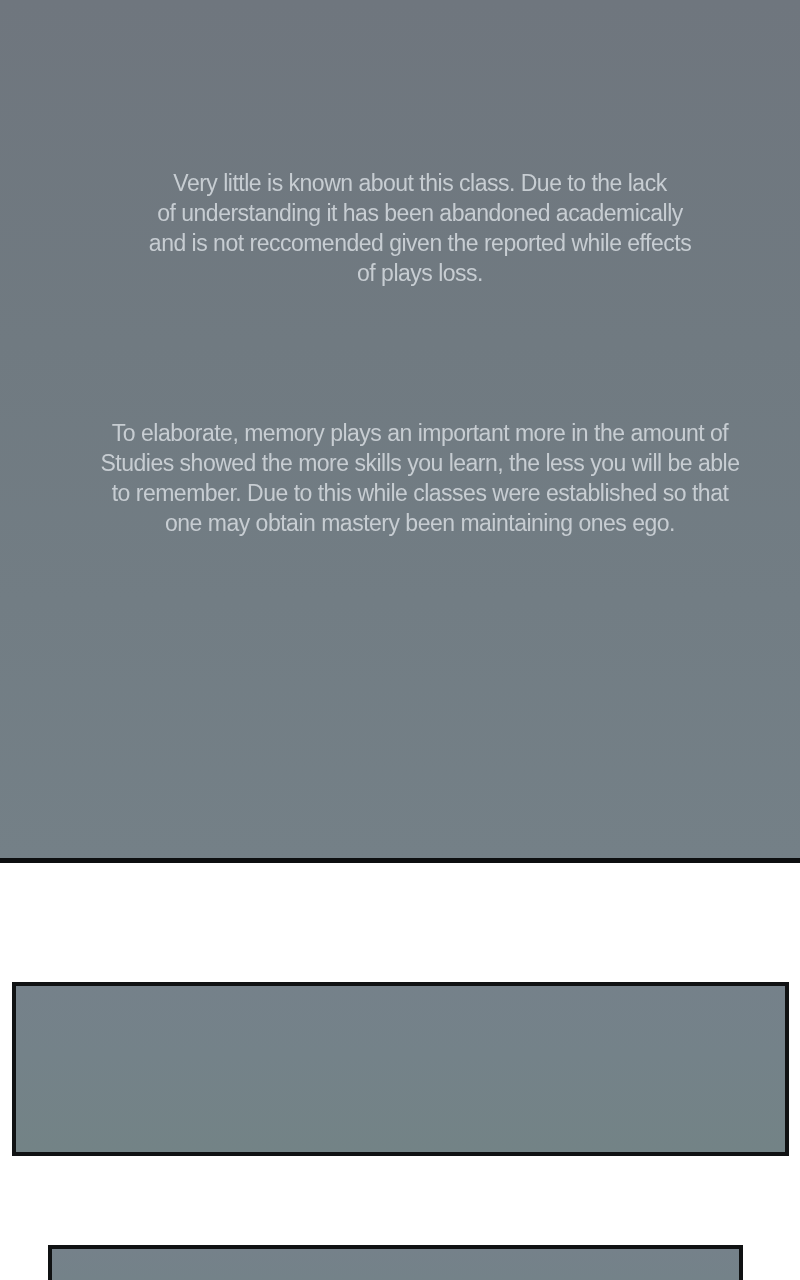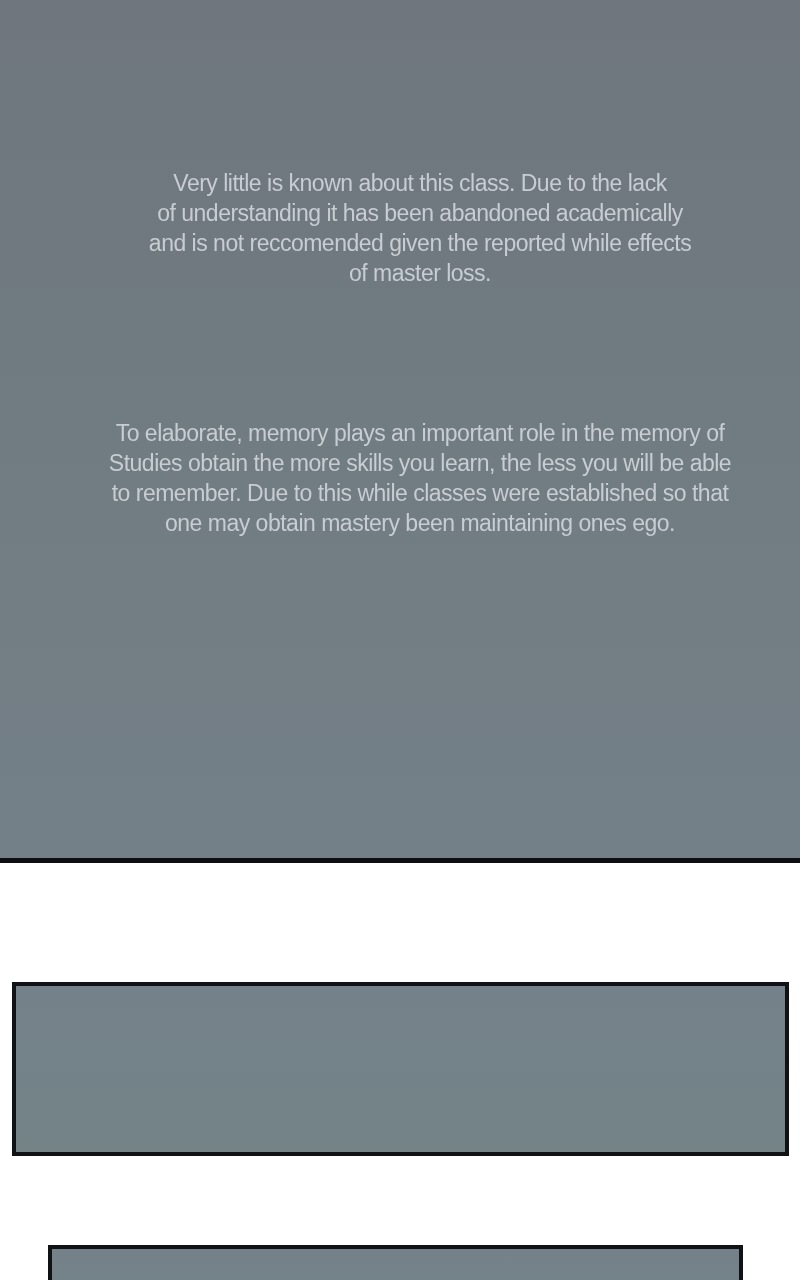--- a/index.html
+++ b/index.html
@@ -74,26 +74,26 @@
 <body>
 
 <div class="page">
 
   <section class="scene-panel">
 
     <div class="narration n1">
       <div class="line">Very little is known about this class. Due to the lack</div>
       <div class="line">of understanding it has been abandoned academically</div>
       <div class="line">and is not reccomended given the reported while effects</div>
-      <div class="line">of master loss.</div>
+      <div class="line">of plays loss.</div>
     </div>
 
     <div class="narration n2">
-      <div class="line">To elaborate, memory plays an important role in the memory of</div>
-      <div class="line">Studies obtain the more skills you learn, the less you will be able</div>
+      <div class="line">To elaborate, memory plays an important more in the amount of</div>
+      <div class="line">Studies showed the more skills you learn, the less you will be able</div>
       <div class="line">to remember. Due to this while classes were established so that</div>
       <div class="line">one may obtain mastery been maintaining ones ego.</div>
     </div>
 
   </section>
 
   <section class="empty-box box1"></section>
 
   <section class="empty-box box2"></section>
 

